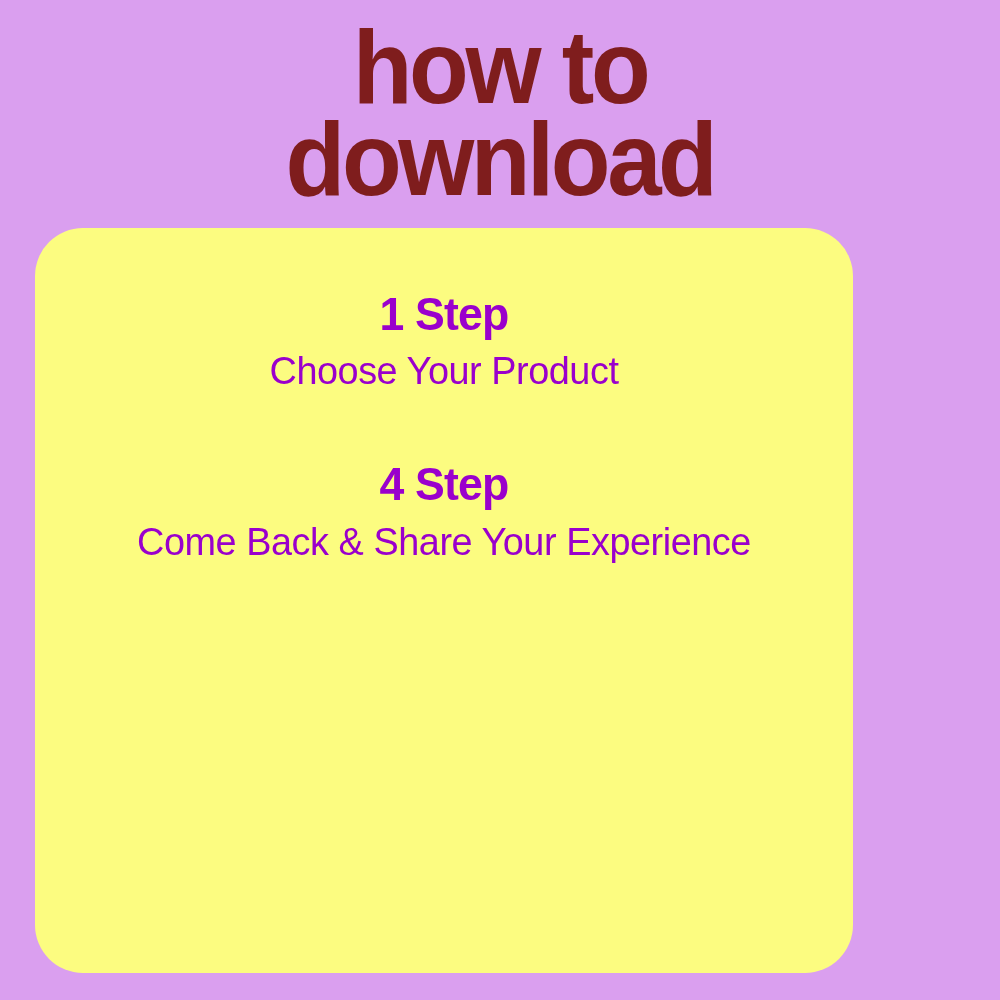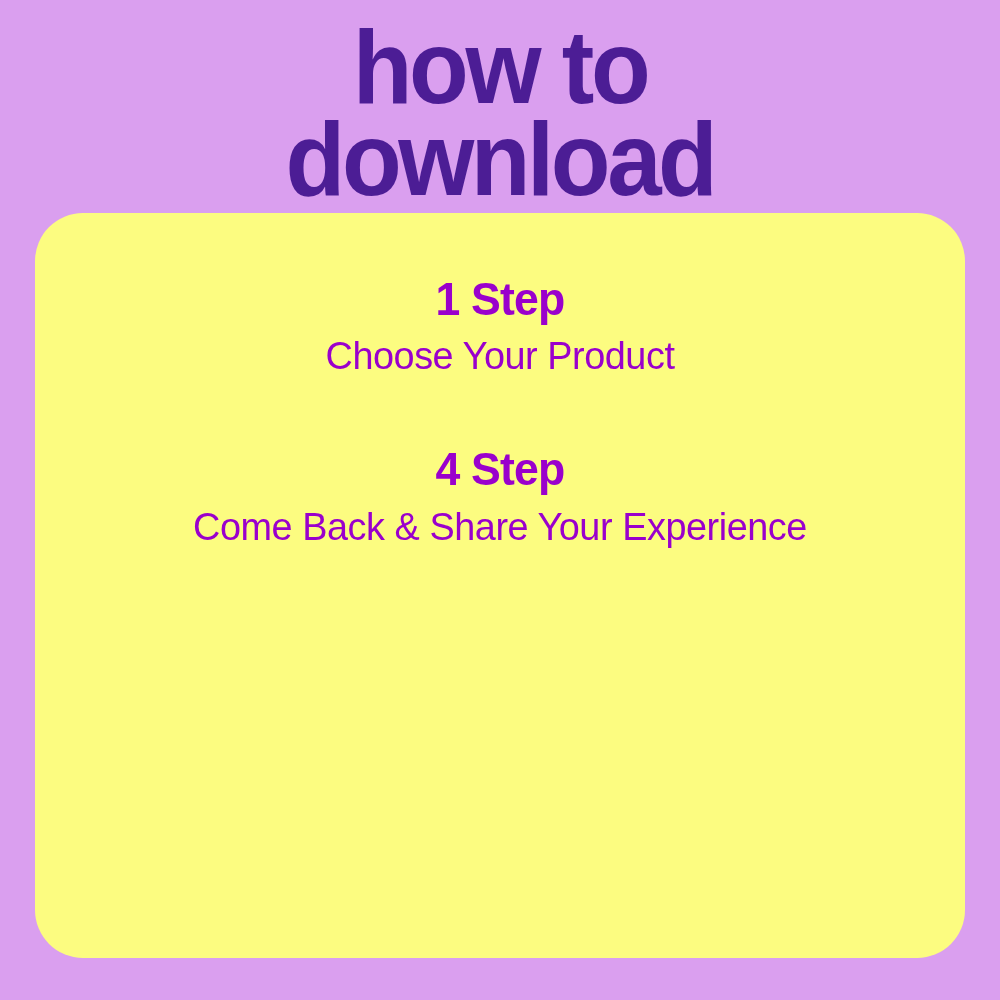--- a/index.html
+++ b/index.html
@@ -16,40 +16,40 @@
     position: relative;
   }
 
   
   .title-block {
     position: absolute;
     top: 22px;
     left: 0;
     width: 1000px;
     text-align: center;
-    color: #4c1d95;
+    color: #7f1d1d;
   }
 
   .title-line {
     display: block;
     font-weight: bold;
     line-height: 0.88;
     letter-spacing: -0.035em;
     transform: scaleX(0.94);
   }
 
   .title-line-1 { font-size: 104px; }
   .title-line-2 { font-size: 104px; }
 
   
   .card {
     position: absolute;
     left: 35px;
-    top: 213px;
-    width: 930px;
+    top: 228px;
+    width: 818px;
     height: 745px;
     background: #FCFC80;
     border-radius: 48px;
   }
 
   .steps {
     position: absolute;
     left: 0;
     top: 0;
     width: 100%;

